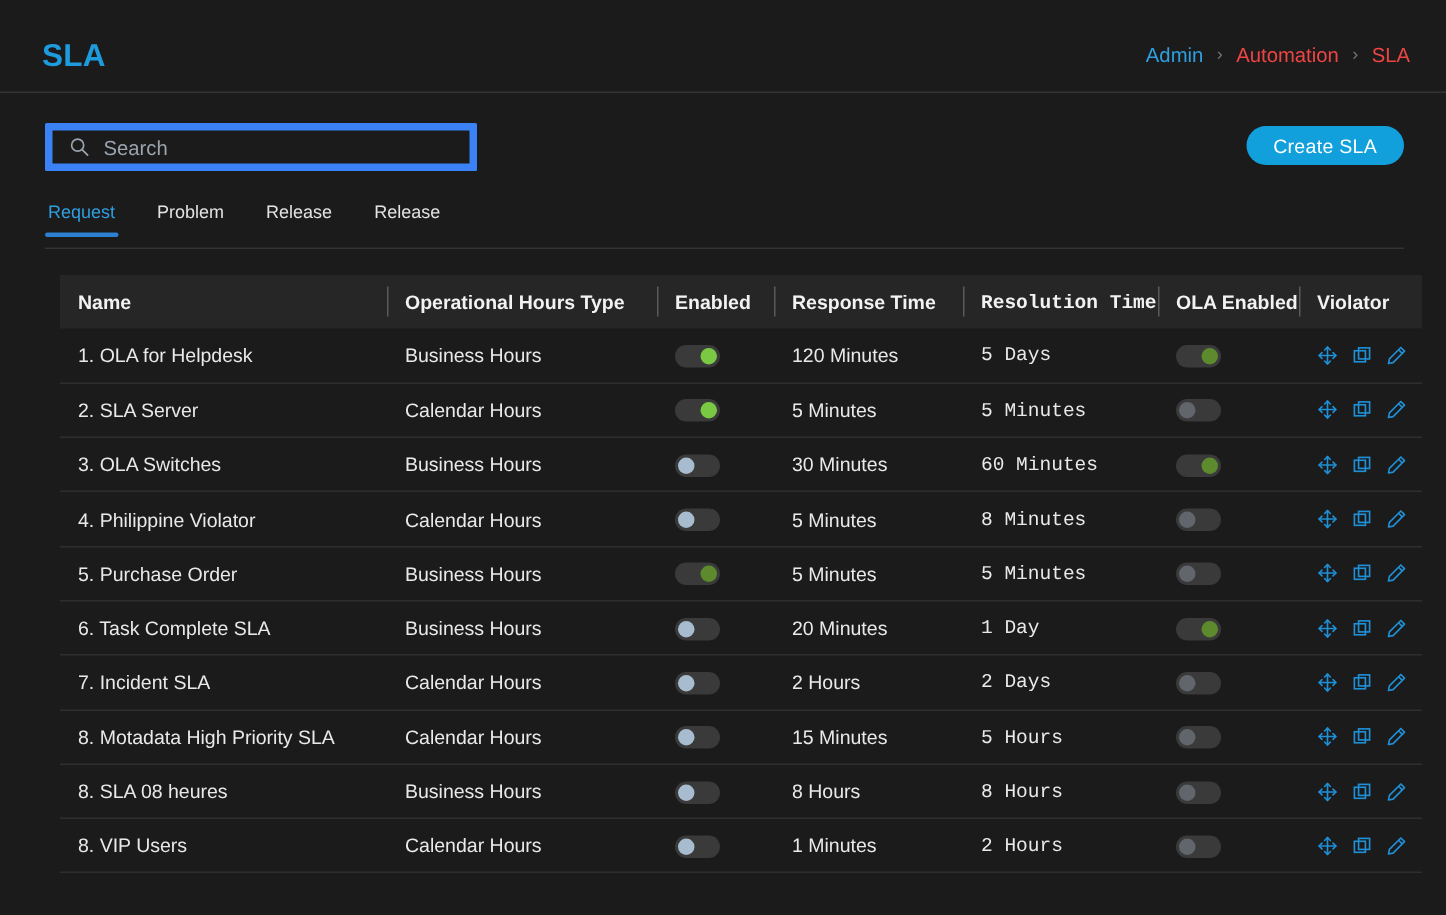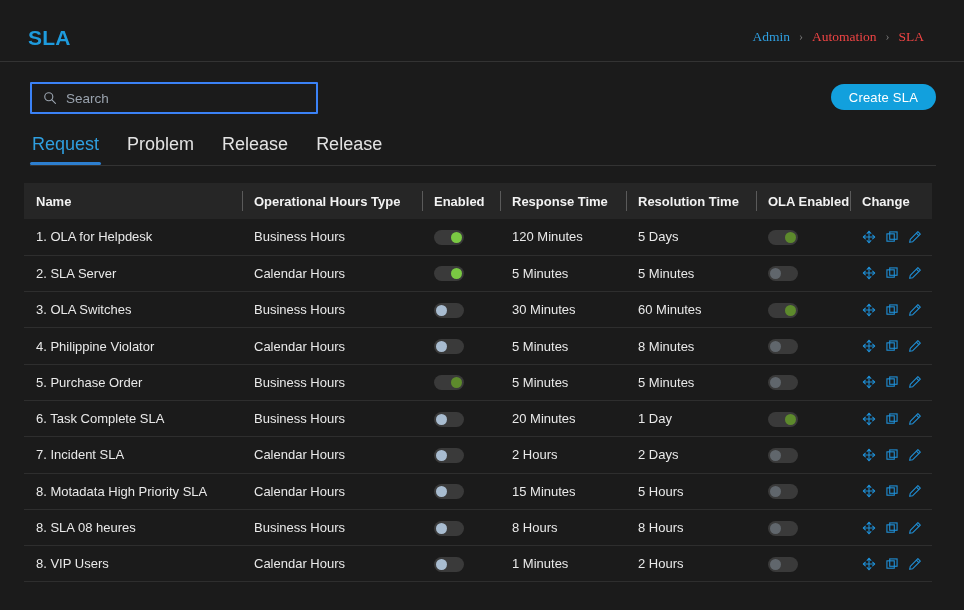--- a/index.html
+++ b/index.html
@@ -14,37 +14,36 @@
   
   .page-header {
     position: absolute; left: 0; top: 0; width: 964px; height: 62px;
     border-bottom: 1px solid #333333;
   }
   .page-title {
     position: absolute; left: 28px; top: 26px;
     font-size: 21px; font-weight: bold; color: #1e9bdd; letter-spacing: .2px;
   }
   .breadcrumb {
-    position: absolute; right: 40px; top: 29px;
+    position: absolute; right: 24px; top: 29px;
     display: flex; align-items: center; gap: 9px;
     font-size: 13.5px;
-    font-family: Liberation Serif, serif;
   }
   .crumb-link { color: #2f9fe0; }
   .crumb-plain { color: #ef4444; }
   .crumb-sep {
     color: #767676; font-size: 12px; line-height: 1;
     transform: translateY(-1px);
   }
 
   
   .search-box {
     position: absolute; left: 30px; top: 82px;
     width: 288px; height: 32px;
-    border: 2px solid #3b82f6; border-radius: 1px;
+    border: 5px solid #3b82f6; border-radius: 1px;
     background: #1b1b1b;
     display: flex; align-items: center; gap: 9px;
     padding: 0 11px;
   }
   .search-icon { width: 14px; height: 14px; flex: 0 0 auto; display: block; }
   .search-input {
     border: 0; outline: 0; background: transparent;
     color: #d8d8d8; font-size: 13.5px;
     font-family: "Liberation Sans", sans-serif;
     width: 100%; height: 100%;
@@ -60,33 +59,33 @@
     cursor: pointer; letter-spacing: .2px;
   }
 
   
   .tabs {
     position: absolute; left: 30px; top: 134px; width: 906px; height: 32px;
     display: flex; align-items: flex-start; gap: 24px;
     border-bottom: 1px solid #333333;
   }
   .tab {
-    font-size: 18px; color: #e3e3e3; padding: 0 2px 9px 2px;
+    font-size: 12px; color: #e3e3e3; padding: 0 2px 9px 2px;
     cursor: pointer; position: relative; background: none; border: 0;
     font-family: "Liberation Sans", sans-serif;
   }
   .tab.active { color: #2f9fe0; }
   .tab.active::after {
     content: ""; position: absolute; left: 0; right: 0; bottom: -1px;
     height: 3px; background: #2d7fd0; border-radius: 2px;
   }
 
   
   .table-wrap {
-    position: absolute; left: 24px; top: 183px; width: 908px;
+    position: absolute; left: 40px; top: 183px; width: 908px;
   }
   table { border-collapse: collapse; width: 908px; table-layout: fixed; }
 
   thead tr { background: #262626; height: 36px; }
   thead th {
     text-align: left; font-size: 13px; color: #f2f2f2; font-weight: bold;
     padding: 0 0 0 12px; position: relative; white-space: nowrap;
   }
   thead th.sep::before {
     content: ""; position: absolute; left: 0; top: 8px; bottom: 8px;
@@ -97,21 +96,21 @@
   tbody td {
     font-size: 13px; color: #e9e9e9; padding: 0 0 0 12px;
     white-space: nowrap; overflow: hidden; text-overflow: ellipsis;
   }
 
   
   .c-name  { width: 218px; }
   .c-oht   { width: 180px; }
   .c-en    { width: 78px; }
   .c-resp  { width: 126px; }
-  .c-reso  { width: 130px; }
+  .c-reso  { width: 130px; font-family: Liberation Mono, monospace; }
   .c-ola   { width: 94px; }
   .c-act   { width: 82px; }
 
   
   .toggle {
     width: 30px; height: 15px; border-radius: 8px; background: #3a3a3a;
     position: relative; display: inline-block; vertical-align: middle;
     cursor: pointer;
   }
   .toggle .knob {
@@ -164,21 +163,21 @@
 <div class="table-wrap">
   <table>
     <thead>
       <tr>
         <th class="c-name">Name</th>
         <th class="c-oht sep">Operational Hours Type</th>
         <th class="c-en sep">Enabled</th>
         <th class="c-resp sep">Response Time</th>
         <th class="c-reso sep">Resolution Time</th>
         <th class="c-ola sep">OLA Enabled</th>
-        <th class="c-act sep">Change</th>
+        <th class="c-act sep">Violator</th>
       </tr>
     </thead>
     <tbody id="tbody">
         <tr>
           <td class="c-name">1. OLA for Helpdesk</td>
           <td class="c-oht">Business Hours</td>
           <td class="c-en"><span class="toggle on"><span class="knob"></span></span></td>
           <td class="c-resp">120 Minutes</td>
           <td class="c-reso">5 Days</td>
           <td class="c-ola"><span class="toggle on muted"><span class="knob"></span></span></td>

